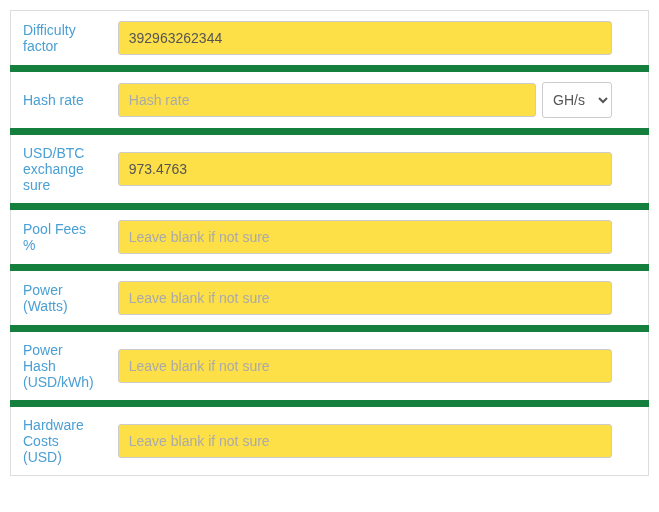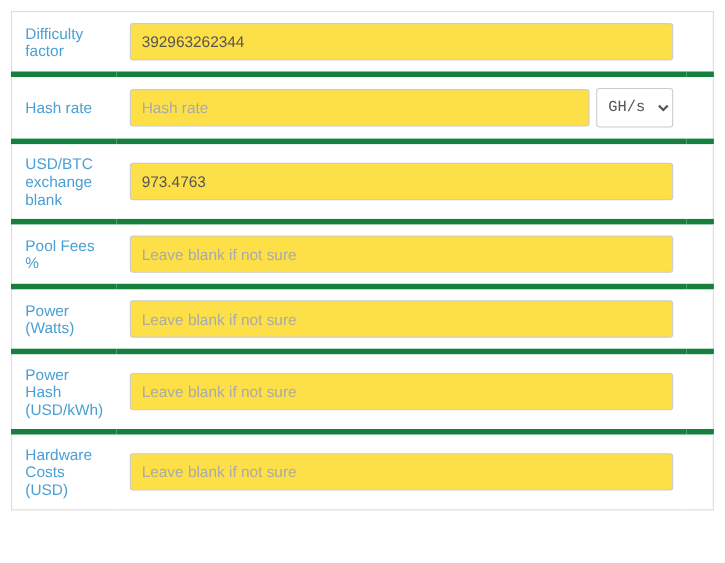--- a/index.html
+++ b/index.html
@@ -21,21 +21,21 @@
       padding: 10px 10px;
     }
 
     .form-table {
       width: 100%;
       border-collapse: collapse;
       border: 1px solid #ddd;
     }
 
     .form-table tr {
-      border-bottom: 5px solid #15803d;
+      border-bottom: 7px solid #15803d;
     }
 
     .form-table tr:last-child {
       border-bottom: none;
     }
 
     .form-table td {
       padding: 10px 12px;
       vertical-align: middle;
     }
@@ -74,21 +74,20 @@
     .unit-select {
       padding: 8px 6px;
       border: 1px solid #ccc;
       border-radius: 3px;
       font-size: 14px;
       color: #555;
       background: #fff;
       min-width: 70px;
       cursor: pointer;
       outline: none;
-      font-family: Liberation Mono, monospace;
     }
 
     .button-row {
       text-align: center;
       padding: 20px 0;
     }
   </style>
 </head>
 <body>
 
@@ -104,21 +103,21 @@
           <td class="label-cell">Hash rate</td>
           <td class="input-cell">
             <div class="input-wrapper">
               <input type="text" class="form-input" placeholder="Hash rate" style="">
               <select class="unit-select"><option value="GH/s">GH/s</option><option value="TH/s">TH/s</option><option value="MH/s">MH/s</option><option value="KH/s">KH/s</option></select>
             </div>
           </td>
           <td style="width: 20px;"></td>
         </tr>
         <tr>
-          <td class="label-cell">USD/BTC exchange blank</td>
+          <td class="label-cell">USD/BTC exchange sure</td>
           <td class="input-cell"><input type="text" class="form-input" value="973.4763" style=""></td>
           <td style="width: 20px;"></td>
         </tr>
         <tr>
           <td class="label-cell">Pool Fees %</td>
           <td class="input-cell"><input type="text" class="form-input" placeholder="Leave blank if not sure" style=""></td>
           <td style="width: 20px;"></td>
         </tr>
         <tr>
           <td class="label-cell">Power (Watts)</td>

